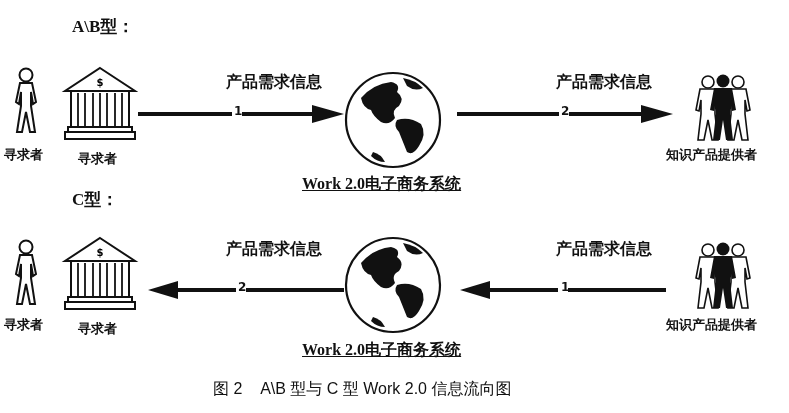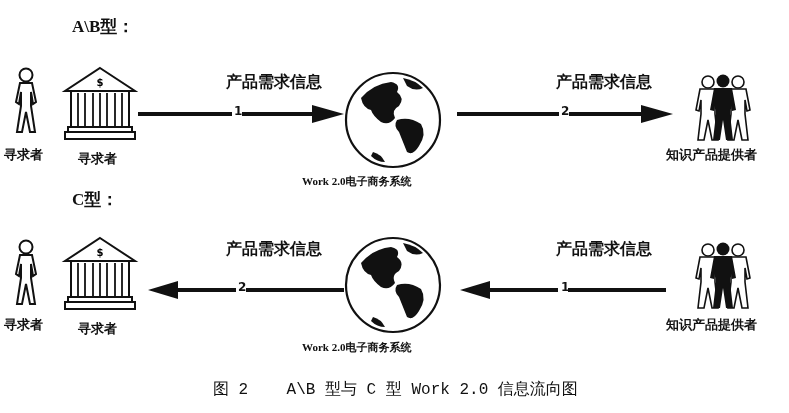--- a/index.html
+++ b/index.html
@@ -2,22 +2,22 @@
 <html><head>
 <meta charset="utf-8">
 <style>
   html, body { margin:0; padding:0; background:#ffffff; }
   body { width:789px; height:413px; position:relative; overflow:hidden;
          font-family:"DejaVu Serif", serif; color:#111; }
   .abs { position:absolute; }
   .section-title { font-family:"Liberation Serif", serif; font-weight:bold; font-size:17px; }
   .lbl { font-family:"DejaVu Sans", sans-serif; font-weight:bold; font-size:13px; white-space:nowrap; }
   .flow-lbl { font-family:"DejaVu Sans", sans-serif; font-weight:bold; font-size:16px; white-space:nowrap;margin-left:48px; }
-  .sys-lbl { font-family:"Liberation Serif", serif; font-weight:bold; font-size:11px; white-space:nowrap; }
-  .caption { font-family:Liberation Mono, monospace; font-size:16px; white-space:pre; }
+  .sys-lbl { font-family:"Liberation Serif", serif; font-weight:bold; font-size:16px; white-space:nowrap;text-decoration:underline; }
+  .caption { font-family:Liberation Sans, sans-serif; font-size:16px; white-space:pre; }
   svg { overflow:visible; }
 </style>
 </head>
 <body>
 
 <div class="abs section-title" style="left:72px;top:6px;margin-top:9px;">A\B型：</div>
 
 <svg class="abs" style="left:8px;top:66px;" width="36" height="70">
   <g fill="none" stroke="#111" stroke-width="2">
     <circle cx="18" cy="9" r="6.5"></circle>

